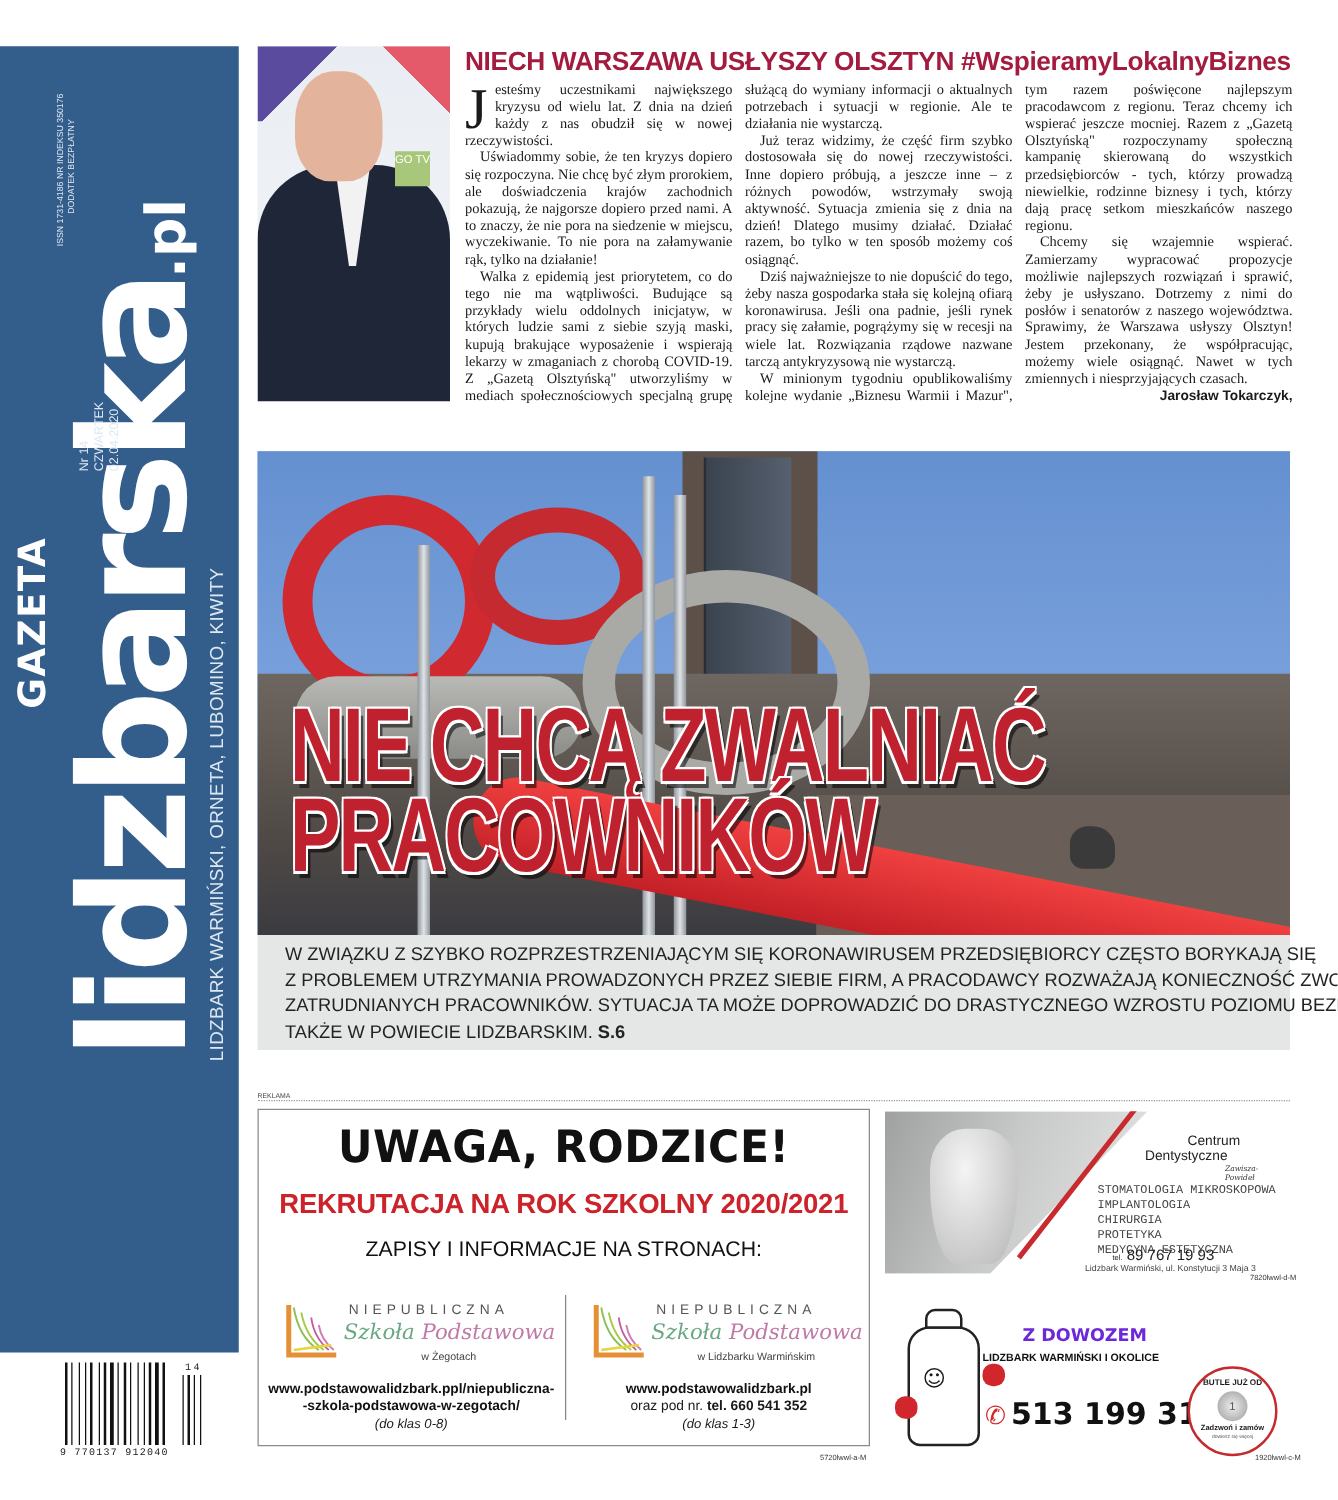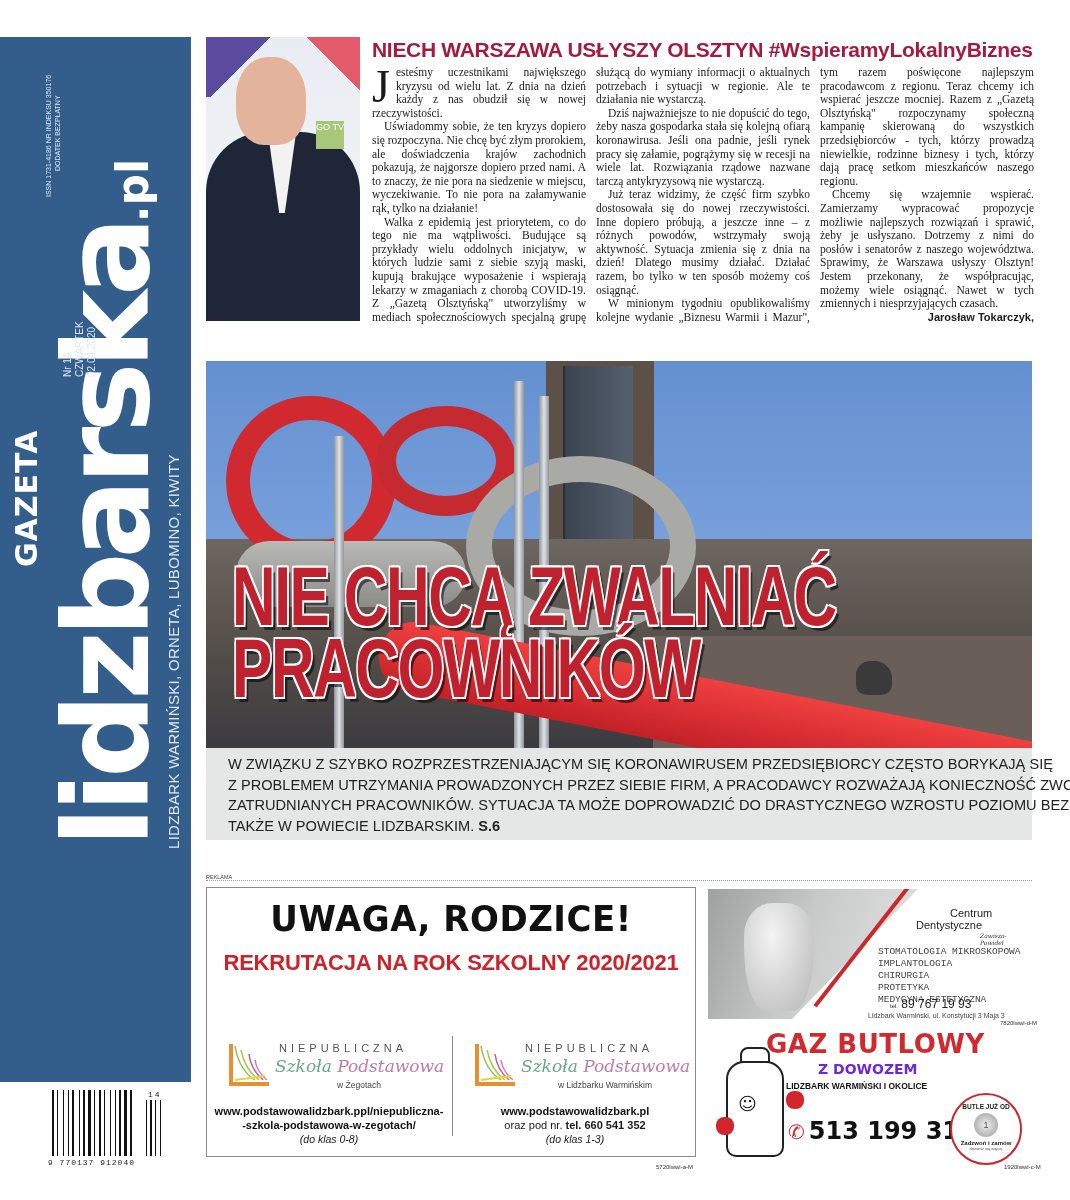--- a/index.html
+++ b/index.html
@@ -202,22 +202,22 @@
   <div class="head"></div>
   <div class="gotv">GO TV</div>
 </div>
 
 <h1 class="ed-headline">NIECH WARSZAWA USŁYSZY OLSZTYN  #WspieramyLokalnyBiznes</h1>
 
 <article class="ed-cols">
   <p class="first"><span class="dropcap">J</span><span>esteśmy uczestnikami największego kryzysu od wielu lat. Z dnia na dzień każdy z nas obudził się w nowej rzeczywistości.</span></p>
   <p>Uświadommy sobie, że ten kryzys dopiero się rozpoczyna. Nie chcę być złym prorokiem, ale doświadczenia krajów zachodnich pokazują, że najgorsze dopiero przed nami. A to znaczy, że nie pora na siedzenie w miejscu, wyczekiwanie. To nie pora na załamywanie rąk, tylko na działanie!</p>
   <p>Walka z epidemią jest priorytetem, co do tego nie ma wątpliwości. Budujące są przykłady wielu oddolnych inicjatyw, w których ludzie sami z siebie szyją maski, kupują brakujące wyposażenie i wspierają lekarzy w zmaganiach z chorobą COVID-19. Z „Gazetą Olsztyńską" utworzyliśmy w mediach społecznościowych specjalną grupę służącą do wymiany informacji o aktualnych potrzebach i sytuacji w regionie. Ale te działania nie wystarczą.</p>
+  <p>Już teraz widzimy, że część firm szybko dostosowała się do nowej rzeczywistości. Inne dopiero próbują, a jeszcze inne – z różnych powodów, wstrzymały swoją aktywność. Sytuacja zmienia się z dnia na dzień! Dlatego musimy działać. Działać razem, bo tylko w ten sposób możemy coś osiągnąć.</p>
   <p>Dziś najważniejsze to nie dopuścić do tego, żeby nasza gospodarka stała się kolejną ofiarą koronawirusa. Jeśli ona padnie, jeśli rynek pracy się załamie, pogrążymy się w recesji na wiele lat. Rozwiązania rządowe nazwane tarczą antykryzysową nie wystarczą.</p>
-  <p>Już teraz widzimy, że część firm szybko dostosowała się do nowej rzeczywistości. Inne dopiero próbują, a jeszcze inne – z różnych powodów, wstrzymały swoją aktywność. Sytuacja zmienia się z dnia na dzień! Dlatego musimy działać. Działać razem, bo tylko w ten sposób możemy coś osiągnąć.</p>
   <p>W minionym tygodniu opublikowaliśmy kolejne wydanie „Biznesu Warmii i Mazur", tym razem poświęcone najlepszym pracodawcom z regionu. Teraz chcemy ich wspierać jeszcze mocniej. Razem z „Gazetą Olsztyńską" rozpoczynamy społeczną kampanię skierowaną do wszystkich przedsiębiorców - tych, którzy prowadzą niewielkie, rodzinne biznesy i tych, którzy dają pracę setkom mieszkańców naszego regionu.</p>
   <p>Chcemy się wzajemnie wspierać. Zamierzamy wypracować propozycje możliwie najlepszych rozwiązań i sprawić, żeby je usłyszano. Dotrzemy z nimi do posłów i senatorów z naszego województwa. Sprawimy, że Warszawa usłyszy Olsztyn! Jestem przekonany, że współpracując, możemy wiele osiągnąć. Nawet w tych zmiennych i niesprzyjających czasach.</p>
   <div class="sig">
     <div class="name">Jarosław Tokarczyk,</div>
     <div>prezes Zarządu Grupy WM,</div>
     <div>wydawcy „Gazety Olsztyńskiej"</div>
   </div>
 </article>
 
 <div class="hero">
@@ -247,20 +247,21 @@
   <span>Z PROBLEMEM UTRZYMANIA PROWADZONYCH PRZEZ SIEBIE FIRM, A PRACODAWCY ROZWAŻAJĄ KONIECZNOŚĆ ZWOLNIEŃ</span>
   <span>ZATRUDNIANYCH PRACOWNIKÓW. SYTUACJA TA MOŻE DOPROWADZIĆ DO DRASTYCZNEGO WZROSTU POZIOMU BEZROBOCIA</span>
   <span><i style="font-style:normal">TAKŻE W POWIECIE LIDZBARSKIM.</i> <b>S.6</b></span>
 </div>
 
 <div class="reklama"><span>REKLAMA</span></div>
 
 <section class="ad1">
   <div class="ad1-h1">UWAGA, RODZICE!</div>
   <div class="ad1-h2">REKRUTACJA NA ROK SZKOLNY 2020/2021</div>
+  <div class="ad1-h3">ZAPISY I INFORMACJE NA STRONACH:</div>
   <div class="ad1-divider"></div>
 
   <div class="school s1">
     <div class="school-logo">
       <svg class="book-icon" viewBox="0 0 46 50">
         <path d="M6 4 L6 44 L44 44" fill="none" stroke="#e59035" stroke-width="4"></path>
         <path d="M10 6 Q14 30 30 40" fill="none" stroke="#8cc152" stroke-width="1.5"></path>
         <path d="M16 10 Q20 30 34 40" fill="none" stroke="#a7c84a" stroke-width="1.5"></path>
         <path d="M24 14 Q26 30 38 40" fill="none" stroke="#c25ca0" stroke-width="1.5"></path>
         <path d="M30 20 Q32 32 42 40" fill="none" stroke="#d07ab7" stroke-width="1.5"></path>
@@ -311,21 +312,20 @@
     <div>CHIRURGIA</div>
     <div>PROTETYKA</div>
     <div>MEDYCYNA ESTETYCZNA</div>
   </div>
 </section>
 <div class="ad2-tel" style="position:absolute;left:890px;top:997px;"><small>tel.</small> <span>89 767 19 93</span></div>
 <div class="ad2-addr" style="position:absolute;left:868px;top:1012px;">Lidzbark Warmiński, ul. Konstytucji 3 Maja 3</div>
 <div class="adcode" style="left:1000px;top:1020px;">7820lwwl-d-M</div>
 
 <section class="ad3">
-  <div class="ad3-h1">GAZ BUTLOWY</div>
   <div class="ad3-h2">Z DOWOZEM</div>
   <div class="ad3-h3">LIDZBARK WARMIŃSKI I OKOLICE</div>
   <div class="cylinder">
     <div class="cap"></div>
     <div class="face">☺</div>
   </div>
   <div class="glove g1"></div>
   <div class="glove g2"></div>
   <div class="ad3-phone"><span class="ph-icon">✆</span><span>513 199 312</span></div>
   <div class="badge-coin">

